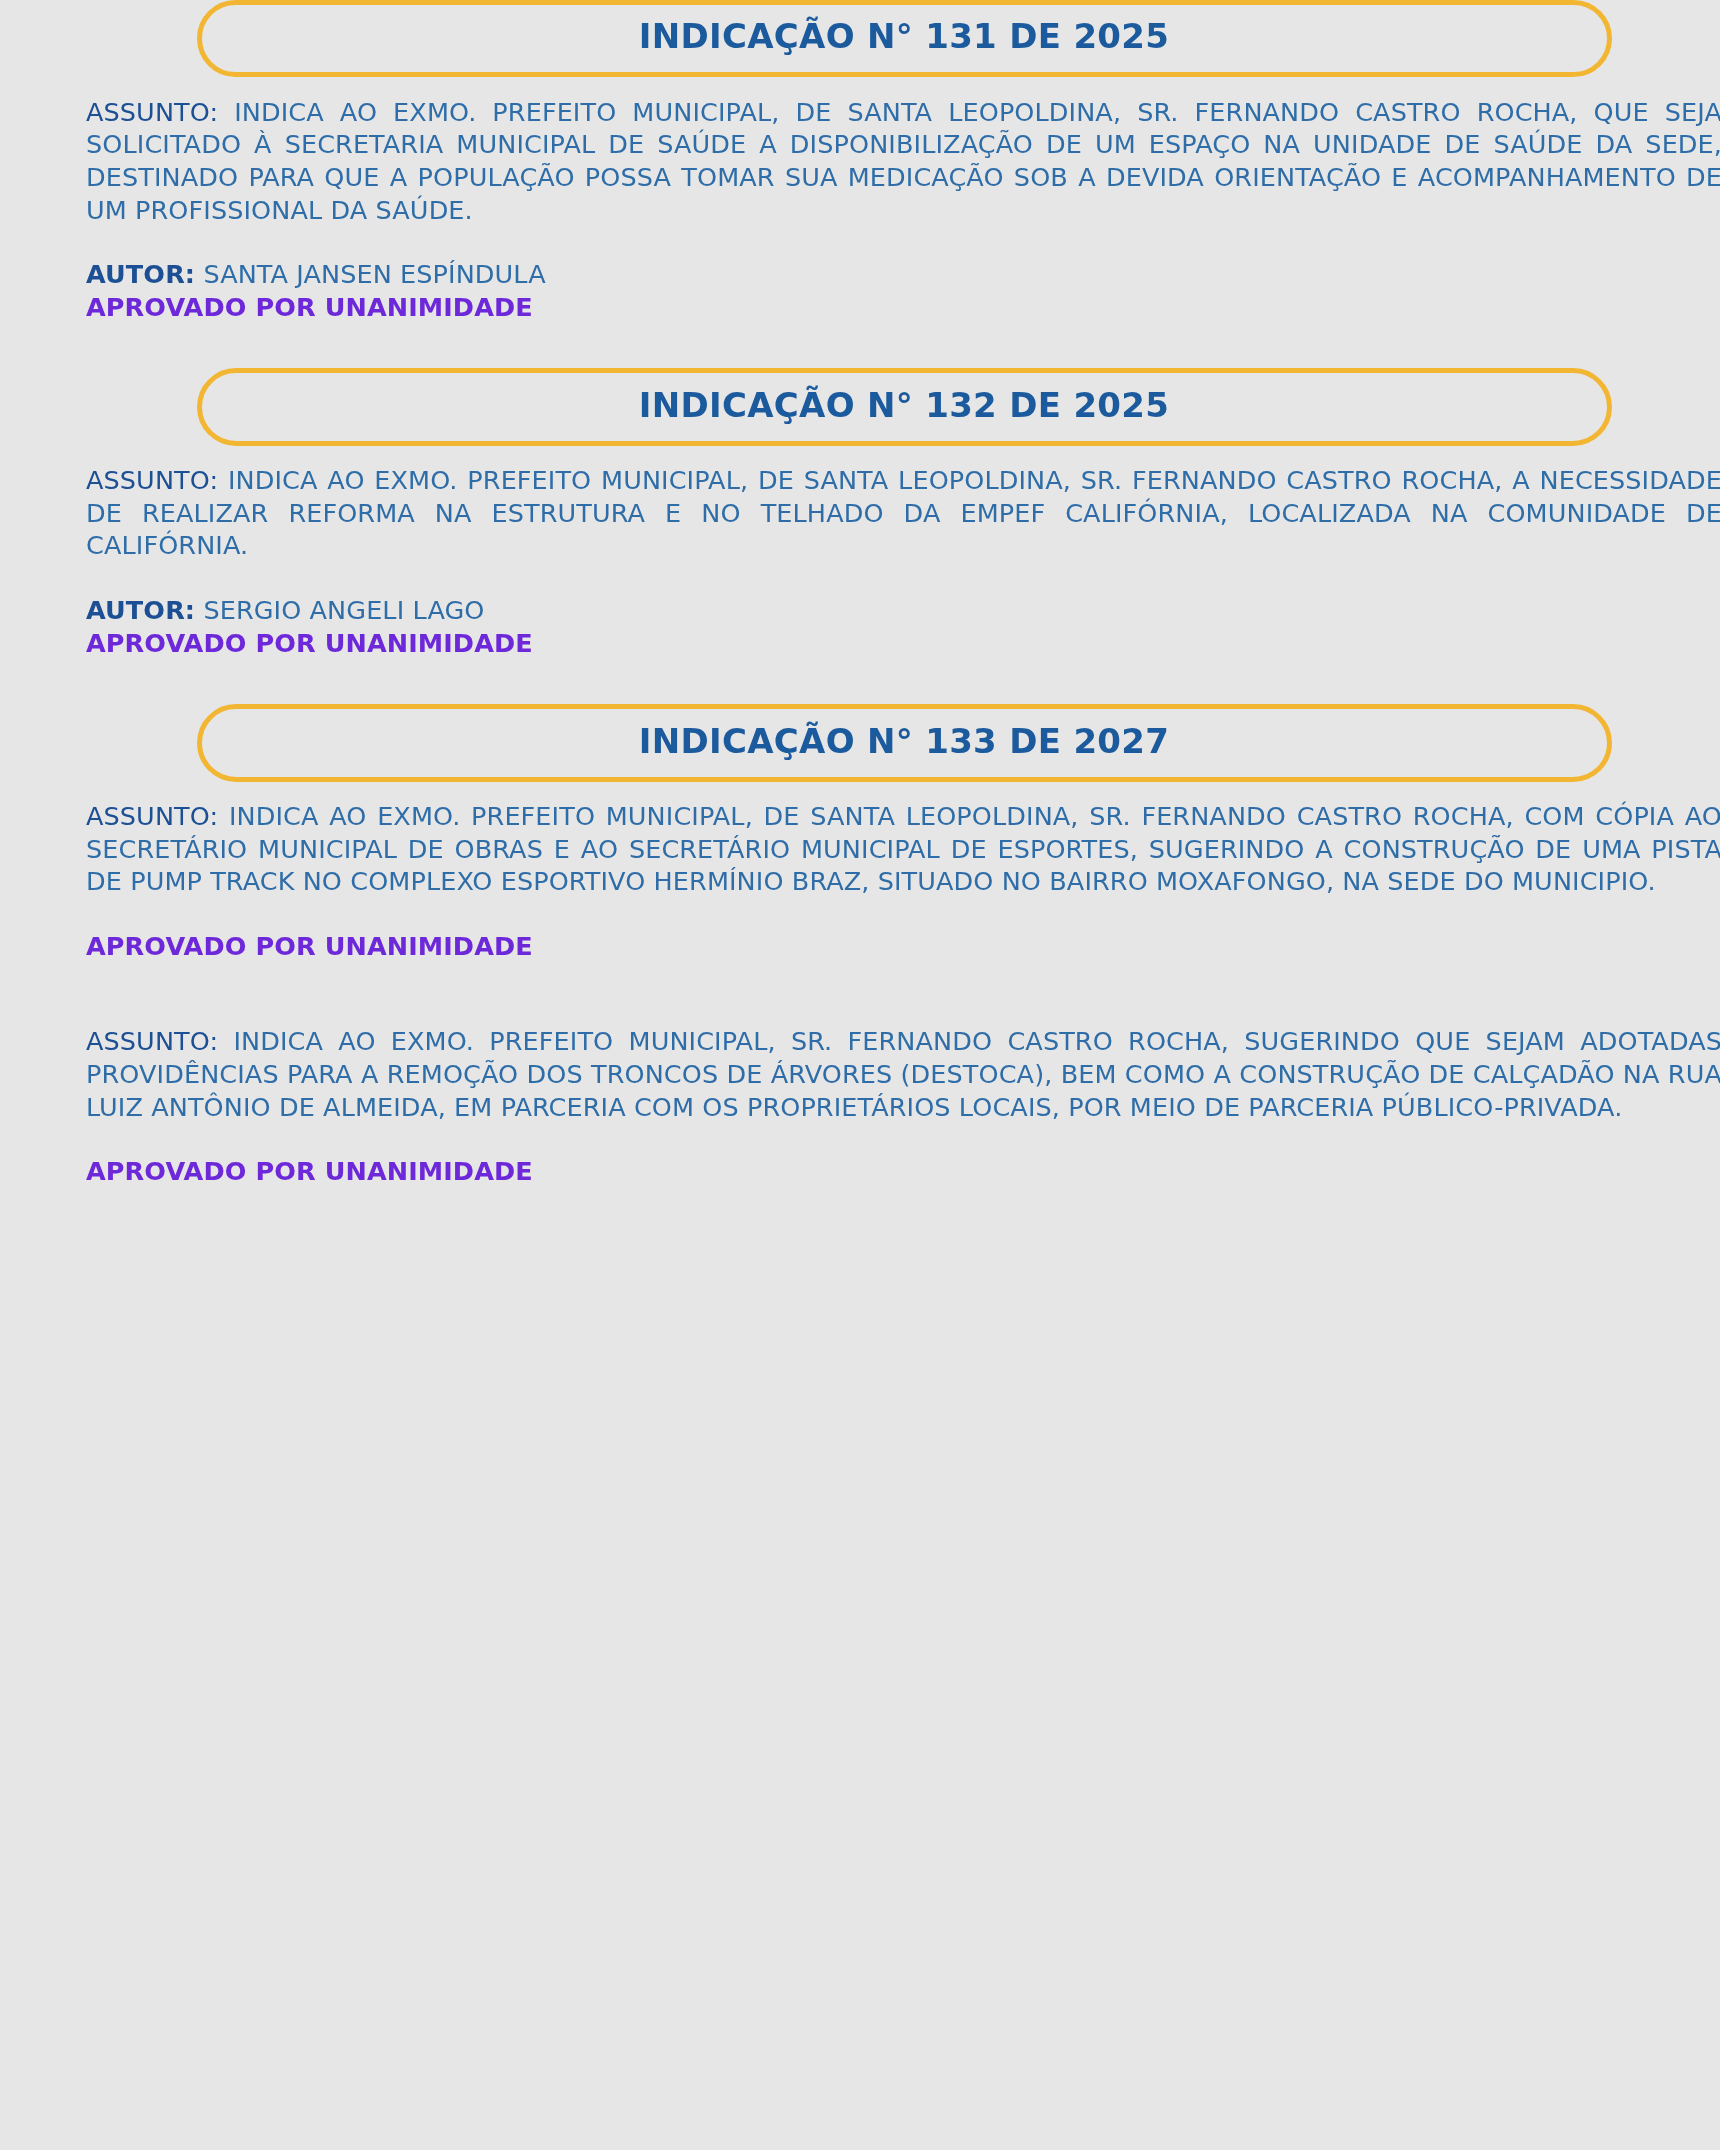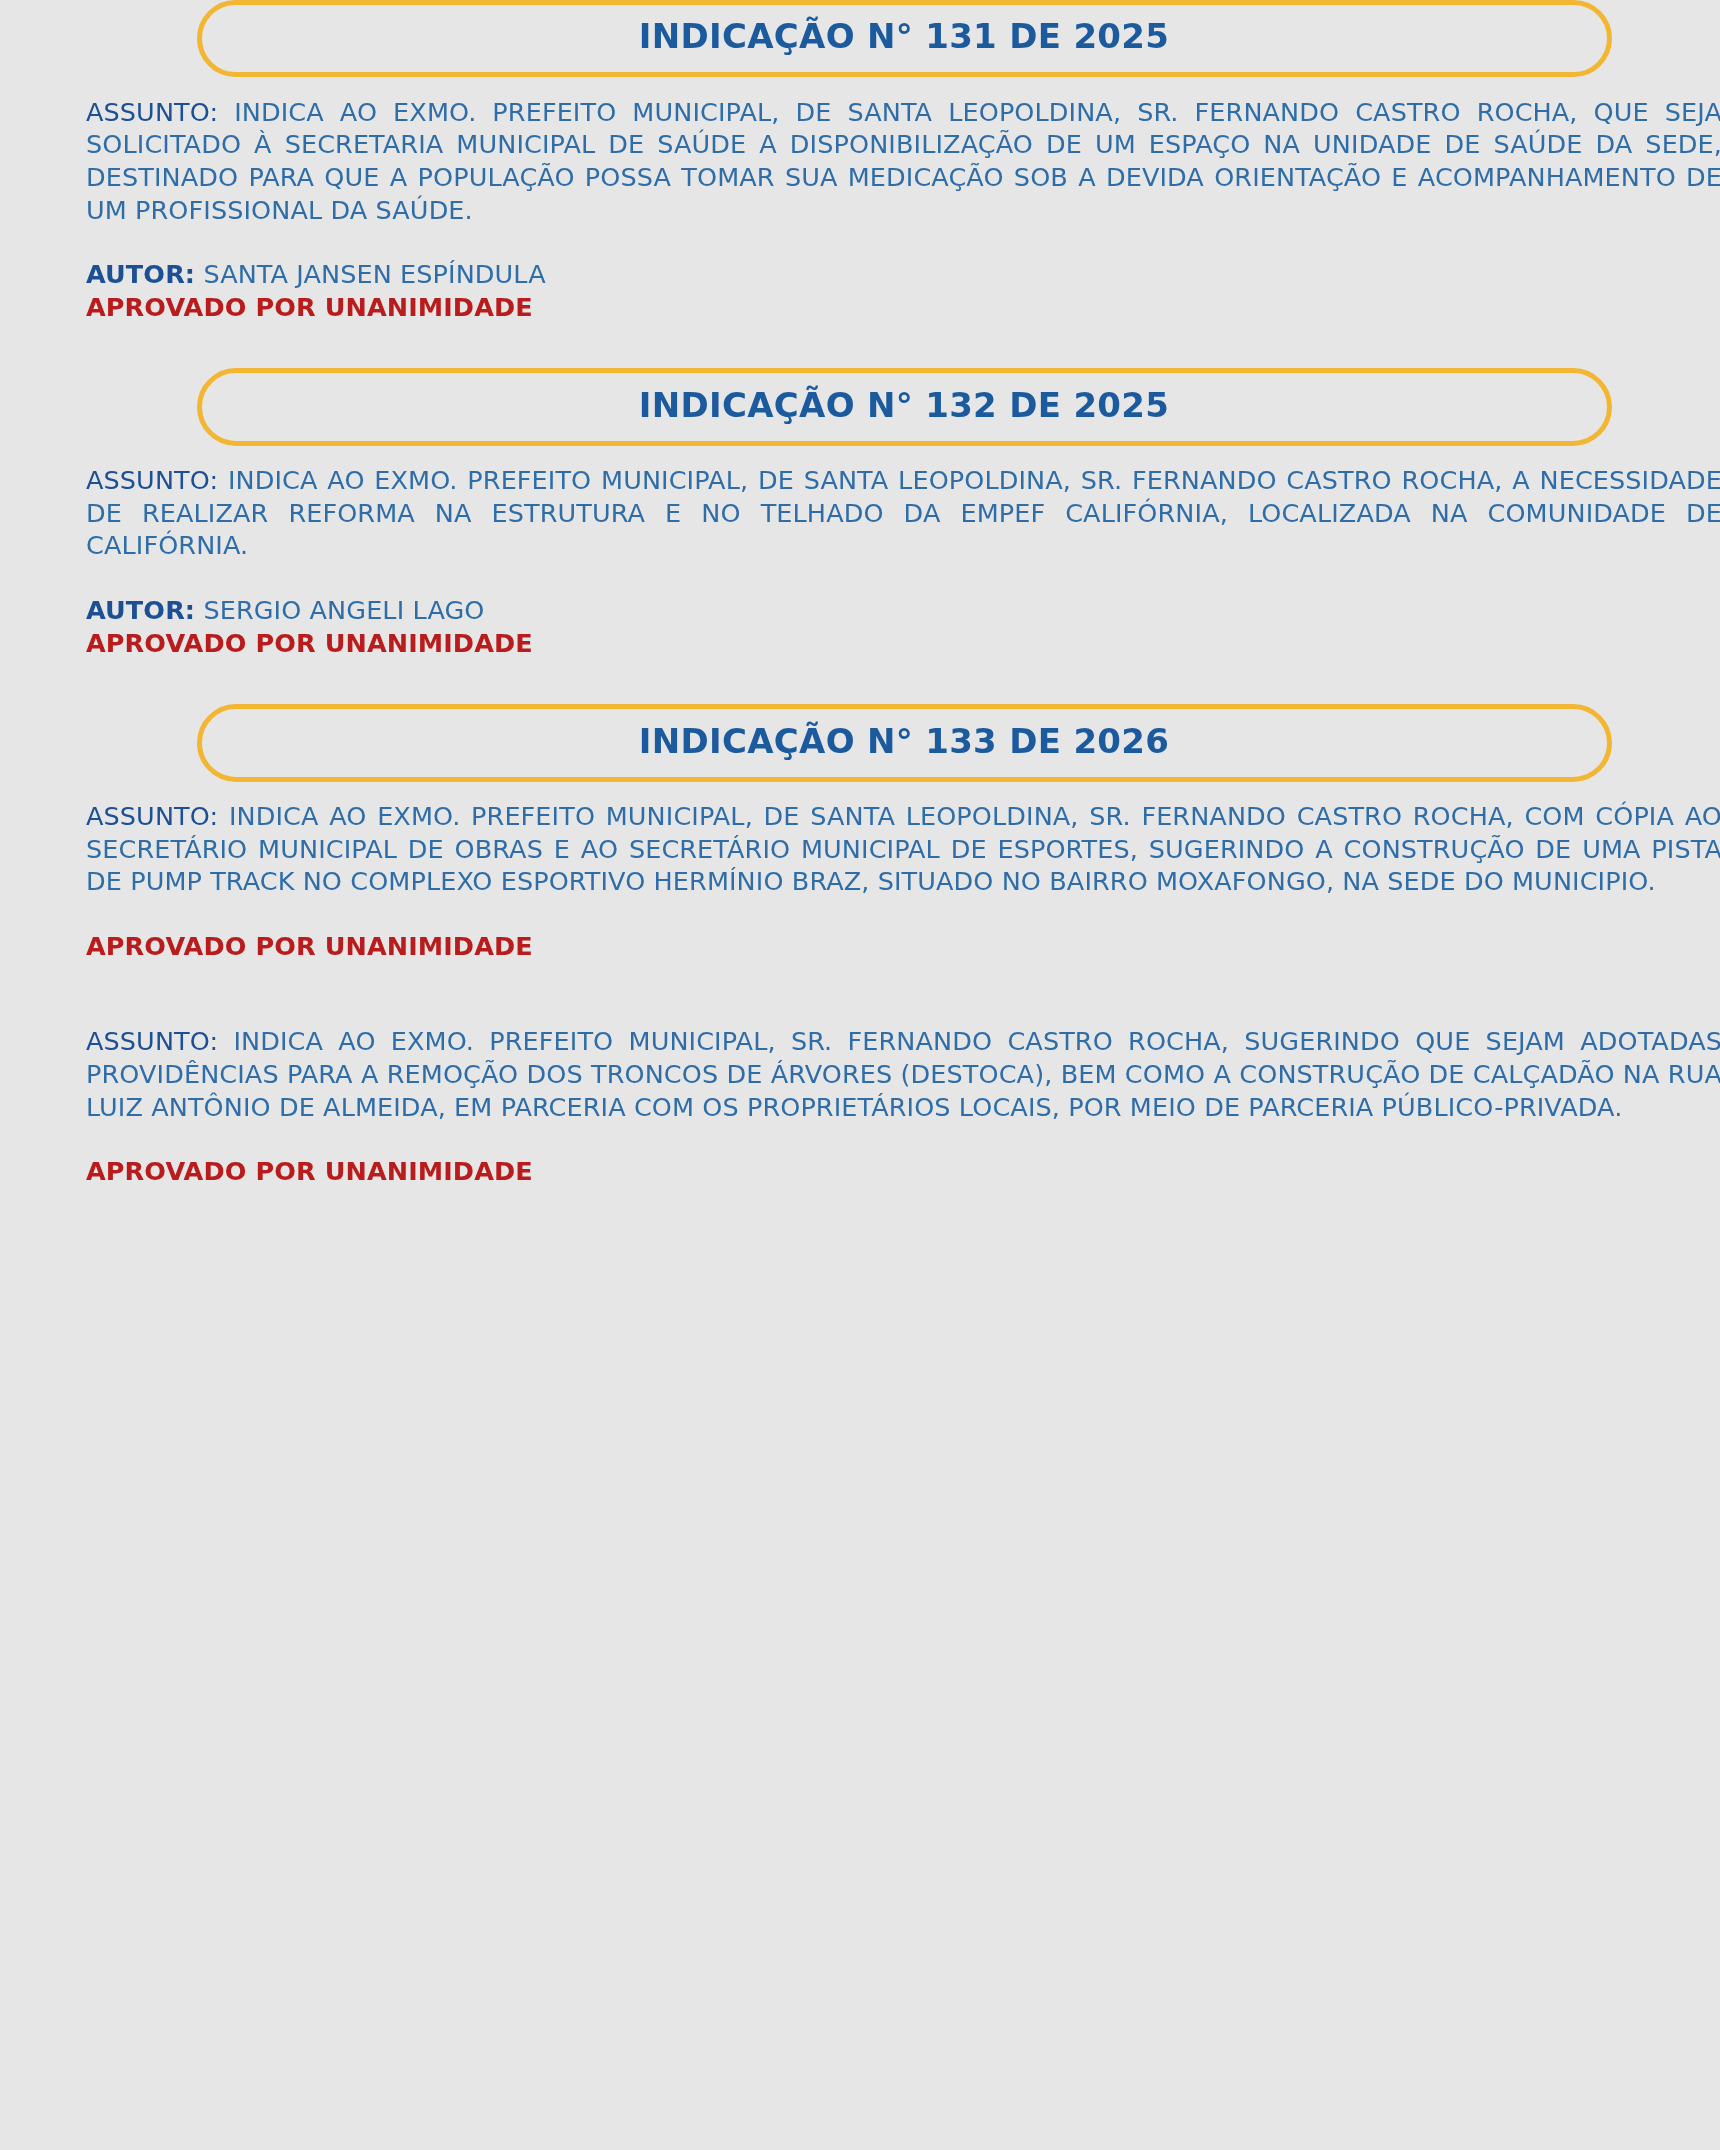--- a/index.html
+++ b/index.html
@@ -71,21 +71,21 @@
     font-size: 25.5px;
     line-height: 1.30;
     color: #2e6da8;
     letter-spacing: 0.1px;
   }
   .meta .lbl {
     color: #1c4f94;
     font-weight: 700;
   }
   .meta .approved {
-    color: #b91c1c;
+    color: #6d28d9;
     font-weight: 700;
     text-align: center;
   }
   .gap-after-item {
     height: 44px;
   }
 </style>
 </head>
 <body>
 
@@ -116,21 +116,21 @@
         <p><span class="lbl">AUTOR:</span> <span>SERGIO ANGELI LAGO</span></p>
         <p><span class="approved">APROVADO POR UNANIMIDADE</span></p>
       </div>
     </div>
   </div>
 
   <div class="gap-after-item"></div>
 
   <div class="item">
     <div class="title-pill">
-      <span class="title-text">INDICAÇÃO N° 133 DE 2026</span>
+      <span class="title-text">INDICAÇÃO N° 133 DE 2027</span>
     </div>
     <div class="body-block">
       <p class="assunto"><span class="lbl">ASSUNTO:</span> <span>INDICA AO EXMO. PREFEITO MUNICIPAL, DE SANTA LEOPOLDINA, SR. FERNANDO CASTRO ROCHA, COM CÓPIA AO SECRETÁRIO MUNICIPAL DE OBRAS E AO SECRETÁRIO MUNICIPAL DE ESPORTES, SUGERINDO A CONSTRUÇÃO DE UMA PISTA DE PUMP TRACK NO COMPLEXO ESPORTIVO HERMÍNIO BRAZ, SITUADO NO BAIRRO MOXAFONGO, NA SEDE DO MUNICIPIO.</span></p>
       <div class="meta">
         <p><span class="approved">APROVADO POR UNANIMIDADE</span></p>
       </div>
     </div>
   </div>
 
   <div class="gap-after-item"></div>

